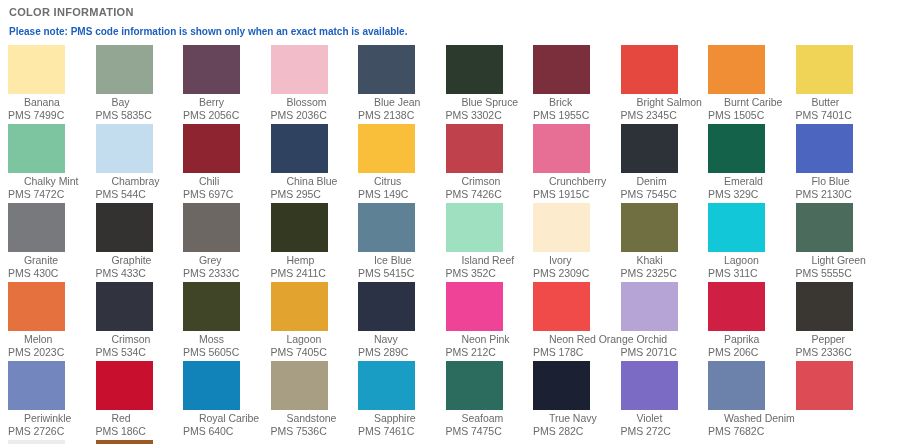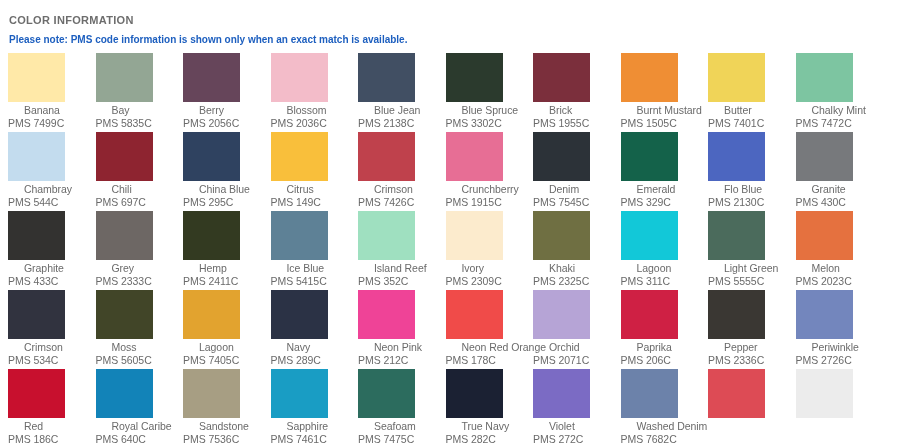--- a/index.html
+++ b/index.html
@@ -13,21 +13,21 @@
     height: 444px;
     font-family: "Liberation Sans", sans-serif;
     color: #555555;
     overflow: hidden;
   }
   .page {
     position: relative;
     width: 914px;
     height: 444px;
     box-sizing: border-box;
-    padding: 8px 8px;
+    padding: 0 8px;
   }
   .section-title {
     font-size: 11px;
     font-weight: bold;
     color: #6d6d6d;
     letter-spacing: 0.3px;
     padding-top: 5px;
     padding-left: 1px;
     line-height: 14px;
   }
@@ -113,22 +113,27 @@
         <div class="swatch-chip" style="background: rgb(43, 58, 45);"></div>
         <div class="swatch-label">Blue Spruce</div>
         <div class="swatch-pms">PMS 3302C</div>
       </div>
       <div class="swatch-cell">
         <div class="swatch-chip" style="background: rgb(123, 47, 60);"></div>
         <div class="swatch-label">Brick</div>
         <div class="swatch-pms">PMS 1955C</div>
       </div>
       <div class="swatch-cell">
+        <div class="swatch-chip" style="background: rgb(228, 72, 63);"></div>
+        <div class="swatch-label">Bright Salmon</div>
+        <div class="swatch-pms">PMS 2345C</div>
+      </div>
+      <div class="swatch-cell">
         <div class="swatch-chip" style="background: rgb(239, 142, 52);"></div>
-        <div class="swatch-label">Burnt Mustard</div>
+        <div class="swatch-label">Burnt Caribe</div>
         <div class="swatch-pms">PMS 1505C</div>
       </div>
       <div class="swatch-cell">
         <div class="swatch-chip" style="background: rgb(240, 212, 88);"></div>
         <div class="swatch-label">Butter</div>
         <div class="swatch-pms">PMS 7401C</div>
       </div>
       <div class="swatch-cell">
         <div class="swatch-chip" style="background: rgb(125, 197, 161);"></div>
         <div class="swatch-label">Chalky Mint</div>

